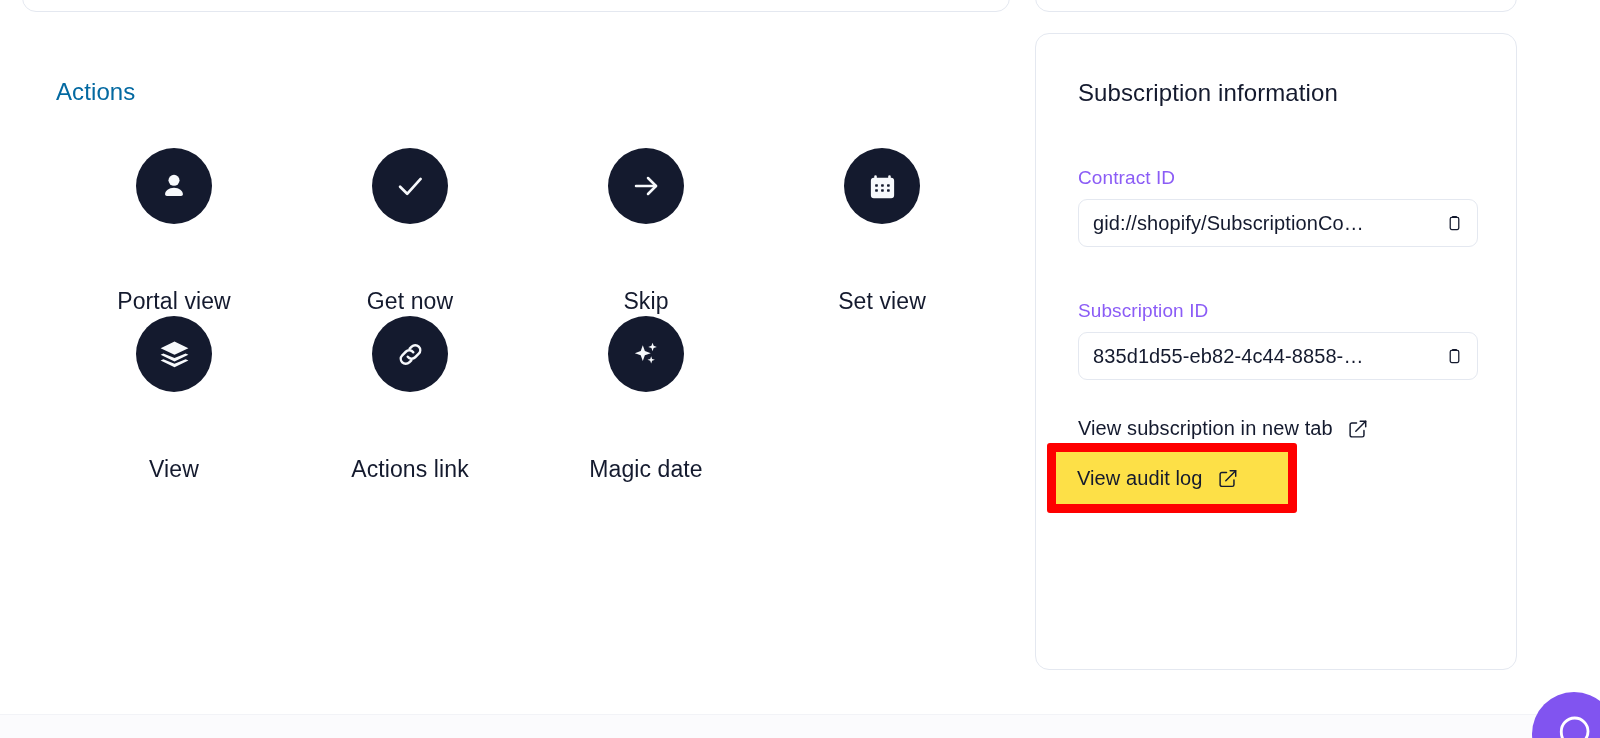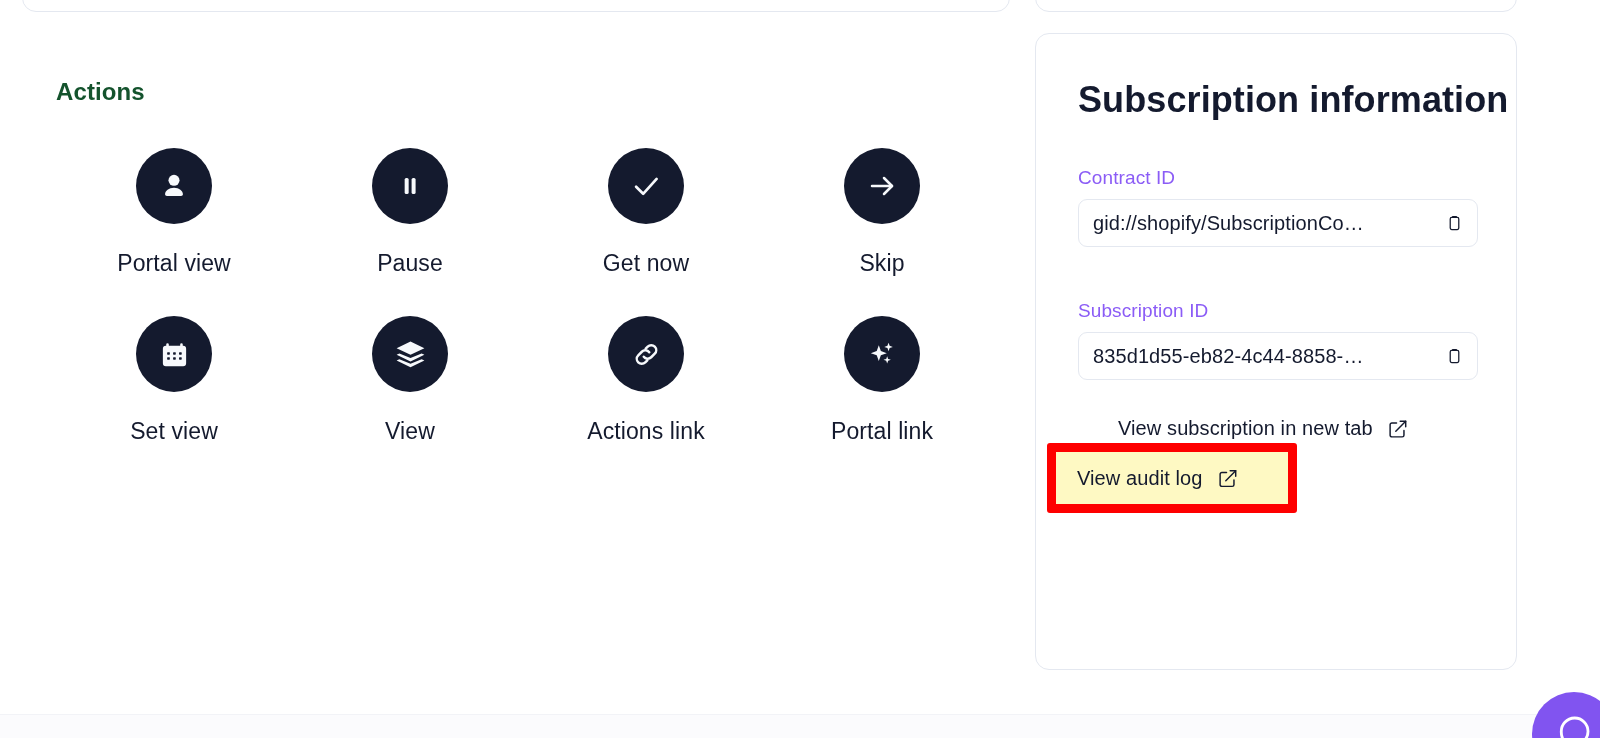--- a/index.html
+++ b/index.html
@@ -47,42 +47,43 @@
     left: 0;
     top: 0;
     width: 1010px;
     height: 690px;
   }
   .actions-title {
     position: absolute;
     left: 56px;
     top: 78px;
     font-size: 24px;
-    font-weight: 700;
-    color: #14532d;
+    font-weight: 400;
+    color: #0369a1;
     letter-spacing: 0.1px;
     text-align: center;
   }
 
   .actions-grid {
     position: absolute;
     left: 56px;
     top: 148px;
     width: 900px;
     display: grid;
     grid-template-columns: repeat(4, 236px);
     grid-auto-rows: 168px;
   }
   .action-item {
     display: flex;
     flex-direction: column;
     align-items: center;
     width: 236px;
     cursor: pointer;
     user-select: none;
+    gap: 38px;
   }
   .action-circle {
     width: 76px;
     height: 76px;
     border-radius: 50%;
     background: #141a2e;
     display: flex;
     align-items: center;
     justify-content: center;
     flex: 0 0 auto;
@@ -107,22 +108,22 @@
     height: 637px;
     background: #ffffff;
     border: 1px solid #e4e8f0;
     border-radius: 14px;
     box-sizing: border-box;
   }
   .info-card-title {
     position: absolute;
     left: 42px;
     top: 45px;
-    font-size: 36px;
-    font-weight: 700;
+    font-size: 24px;
+    font-weight: 400;
     color: #141a2e;
     letter-spacing: 0.1px;
     white-space: nowrap;
   }
   .field {
     position: absolute;
     left: 42px;
     width: 400px;
   }
   .field-label {
@@ -187,21 +188,21 @@
   
   .highlight-box {
     position: absolute;
     left: 1047px;
     top: 443px;
     width: 250px;
     height: 70px;
     border: 9px solid #fe0000;
     border-radius: 3px;
     box-sizing: border-box;
-    background: #fef9c3;
+    background: #fde047;
     z-index: 5;
   }
   .highlight-box .ext-link {
     position: absolute;
     left: 21px;
     top: 50%;
     transform: translateY(-50%);
   }
 
   
@@ -246,29 +247,20 @@
     <div class="action-item">
       <div class="action-circle">
         <svg width="34" height="34" viewBox="0 0 24 24" fill="#f7f9fc" aria-hidden="true">
           <circle cx="12" cy="8" r="3.9"></circle>
           <path d="M12 13.2c-3.6 0-6.3 2.1-6.3 4.6 0 .7.6 1.2 1.3 1.2h10c.7 0 1.3-.5 1.3-1.2 0-2.5-2.7-4.6-6.3-4.6z"></path>
         </svg>
       </div>
       <div class="action-label">Portal view</div>
     </div>
 
-    <div class="action-item">
-      <div class="action-circle">
-        <svg width="32" height="32" viewBox="0 0 24 24" fill="#f7f9fc" aria-hidden="true">
-          <rect x="8" y="6" width="3" height="12" rx="1.2"></rect>
-          <rect x="13.2" y="6" width="3" height="12" rx="1.2"></rect>
-        </svg>
-      </div>
-      <div class="action-label">Pause</div>
-    </div>
 
     <div class="action-item">
       <div class="action-circle">
         <svg width="34" height="34" viewBox="0 0 24 24" fill="none" stroke="#f7f9fc" stroke-width="1.9" stroke-linecap="round" stroke-linejoin="round" aria-hidden="true">
           <path d="M5 12.5 L10 17.5 L19.5 7"></path>
         </svg>
       </div>
       <div class="action-label">Get now</div>
     </div>
 
@@ -322,21 +314,21 @@
     </div>
 
     <div class="action-item">
       <div class="action-circle">
         <svg width="33" height="33" viewBox="0 0 24 24" fill="#f7f9fc" aria-hidden="true">
           <path d="M9.3 5.2 10.8 9.5 15.1 11 10.8 12.5 9.3 16.8 7.8 12.5 3.5 11 7.8 9.5 9.3 5.2z"></path>
           <path d="M16.4 3.4 17.2 5.7 19.5 6.5 17.2 7.3 16.4 9.6 15.6 7.3 13.3 6.5 15.6 5.7 16.4 3.4z"></path>
           <path d="M15.4 13.2 16.1 15.2 18.1 15.9 16.1 16.6 15.4 18.6 14.7 16.6 12.7 15.9 14.7 15.2 15.4 13.2z"></path>
         </svg>
       </div>
-      <div class="action-label">Portal link</div>
+      <div class="action-label">Magic date</div>
     </div>
 
   </div>
 </div>
 
 <div class="info-card">
 
   <div class="info-card-title">Subscription information</div>
 
   <div class="field" style="top:133px;">
@@ -358,21 +350,21 @@
       <span class="field-value">835d1d55-eb82-4c44-8858-…</span>
       <button class="copy-btn" aria-label="copy">
         <svg width="19" height="19" viewBox="0 0 24 24" fill="none" stroke="#141a2e" stroke-width="1.6" stroke-linecap="round" stroke-linejoin="round" aria-hidden="true">
           <rect x="6.6" y="4.4" width="10.8" height="15.2" rx="1.8"></rect>
           <path d="M9.7 4.4V3.2h4.6v1.2"></path>
         </svg>
       </button>
     </div>
   </div>
 
-  <div class="ext-link" style="top:383px;margin-left:40px;">
+  <div class="ext-link" style="top:383px;">
     <span class="ext-link-text">View subscription in new tab</span>
     <span class="ext-icon">
       <svg width="22" height="22" viewBox="0 0 24 24" fill="none" stroke="#141a2e" stroke-width="1.6" stroke-linecap="round" stroke-linejoin="round" aria-hidden="true">
         <path d="M18.5 13.6v5.1a1.9 1.9 0 0 1-1.9 1.9H5.3a1.9 1.9 0 0 1-1.9-1.9V7.4a1.9 1.9 0 0 1 1.9-1.9h5.1"></path>
         <path d="M14.4 3.6h6v6"></path>
         <path d="M9.6 14.4 20.4 3.6"></path>
       </svg>
     </span>
   </div>
 

